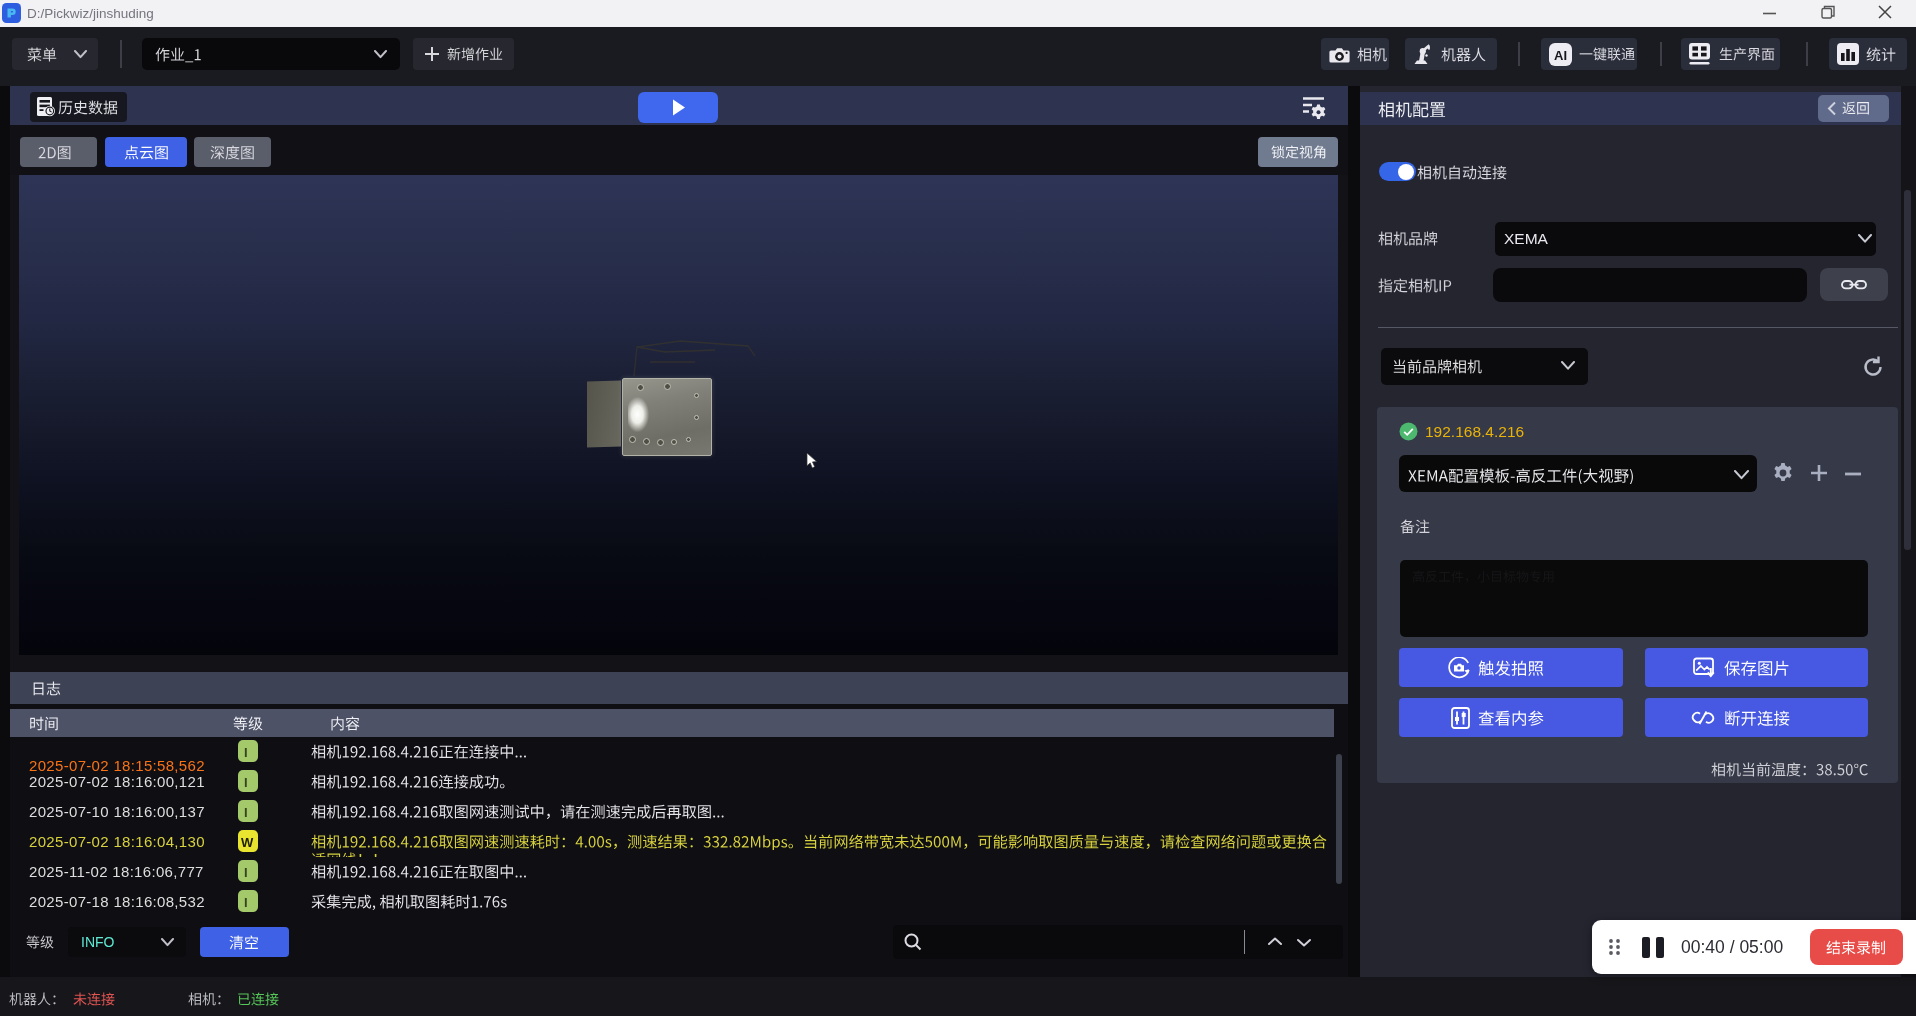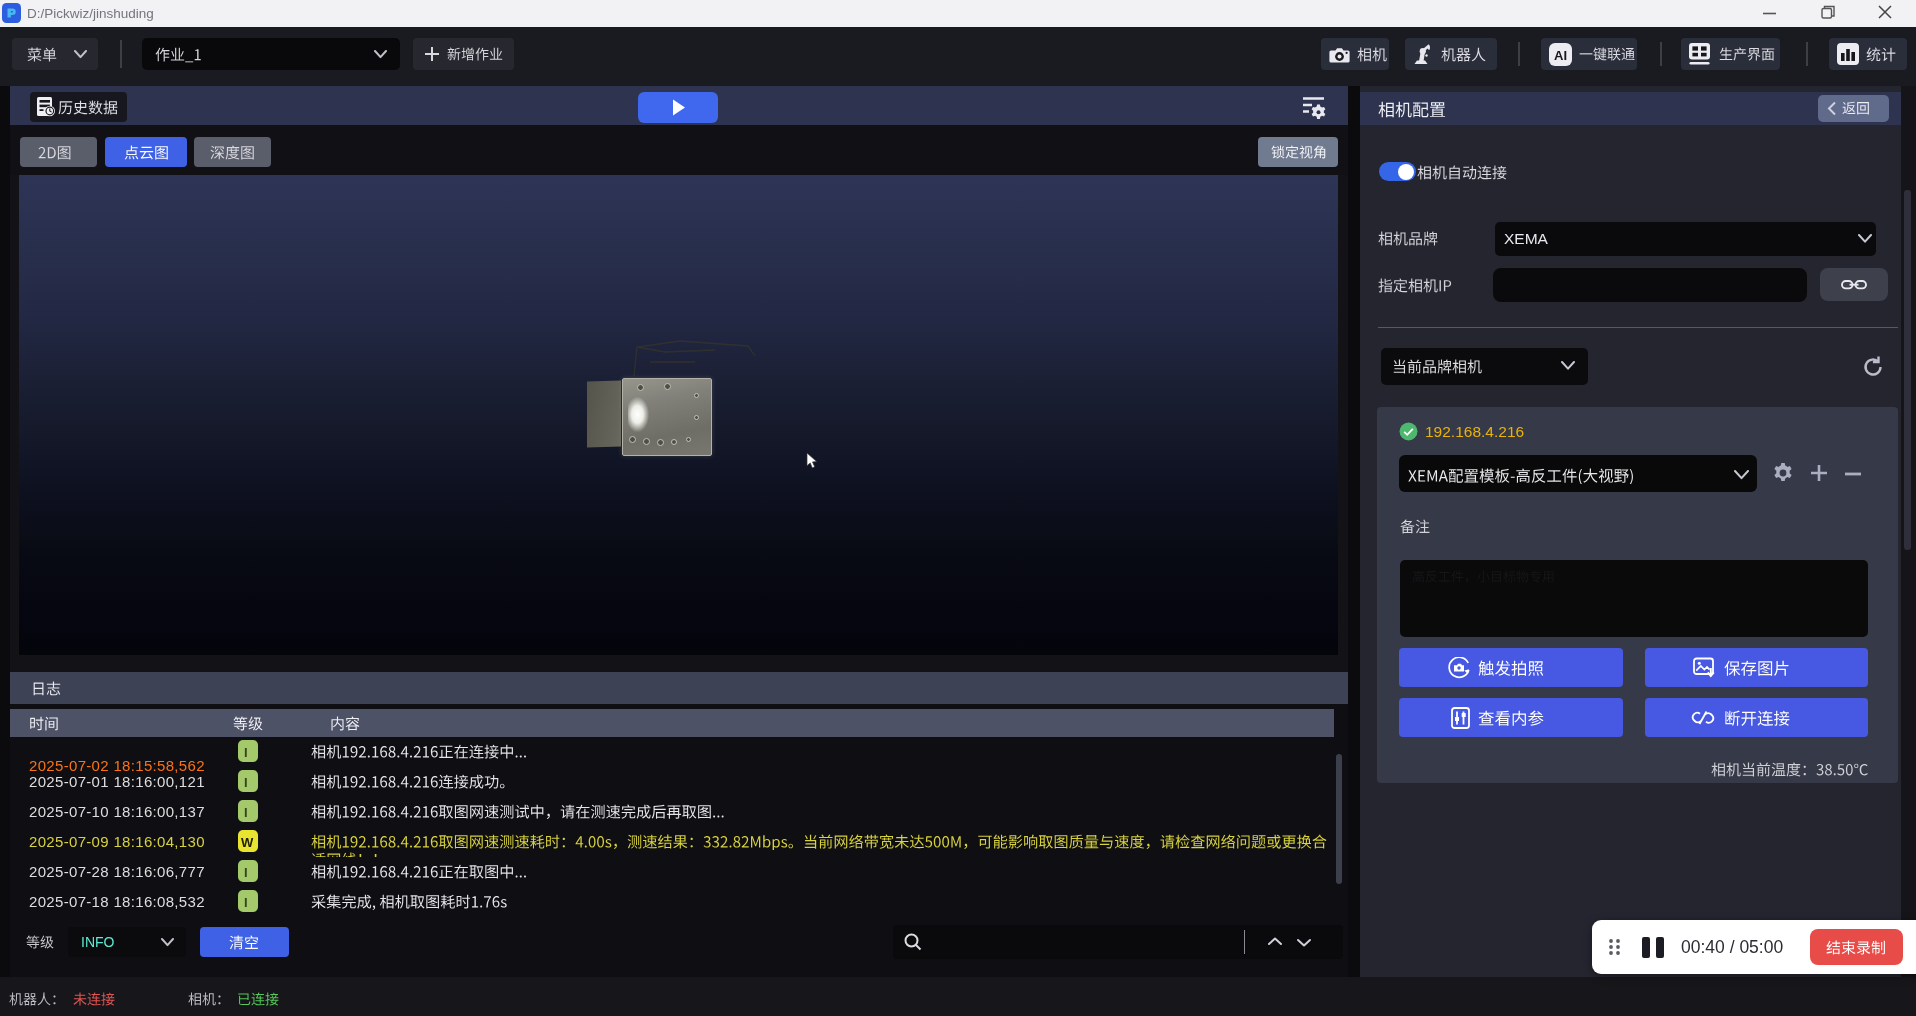--- a/index.html
+++ b/index.html
@@ -264,21 +264,21 @@
       <use href="#g50" transform="translate(8384.0 0) scale(1 -1)"></use>
       <use href="#g51" transform="translate(9384.0 0) scale(1 -1)"></use>
       <use href="#g52" transform="translate(10384.0 0) scale(1 -1)"></use>
       <use href="#g53" transform="translate(11384.0 0) scale(1 -1)"></use>
       <use href="#g54" transform="translate(12384.0 0) scale(1 -1)"></use>
       <use href="#g46" transform="translate(13384.0 0) scale(1 -1)"></use>
       <use href="#g46" transform="translate(13662.0 0) scale(1 -1)"></use>
       <use href="#g46" transform="translate(13940.0 0) scale(1 -1)"></use>
     </g>
   </svg>
-<div style="position:absolute;left:29px;top:781px;font:400 15px 'Liberation Sans', sans-serif;color:#dededf;letter-spacing:0.32px;line-height:1;transform:translateY(-50%)">2025-07-01 18:16:00,121</div>
+<div style="position:absolute;left:29px;top:781px;font:400 15px 'Liberation Sans', sans-serif;color:#dededf;letter-spacing:0.32px;line-height:1;transform:translateY(-50%)">2025-07-02 18:16:00,121</div>
 <div style="position:absolute;left:238px;top:770px;width:20px;height:22px;background:#a3c96a;border-radius:5px;"></div>
 <div style="position:absolute;left:244px;top:782px;font:700 13px 'Liberation Sans', sans-serif;color:#38451c;letter-spacing:0px;line-height:1;transform:translateY(-50%)">I</div>
 <svg style="position:absolute;left:311px;top:772.9px;" width="204" height="17" fill="#e4e4e9">
     <g transform="translate(0 14.4) scale(0.0152)">
       <use href="#g8" transform="translate(0.0 0) scale(1 -1)"></use>
       <use href="#g9" transform="translate(1000.0 0) scale(1 -1)"></use>
       <use href="#g5" transform="translate(2000.0 0) scale(1 -1)"></use>
       <use href="#g45" transform="translate(2555.0 0) scale(1 -1)"></use>
       <use href="#g26" transform="translate(3110.0 0) scale(1 -1)"></use>
       <use href="#g46" transform="translate(3665.0 0) scale(1 -1)"></use>
@@ -334,21 +334,21 @@
       <use href="#g55" transform="translate(21384.0 0) scale(1 -1)"></use>
       <use href="#g66" transform="translate(22384.0 0) scale(1 -1)"></use>
       <use href="#g67" transform="translate(23384.0 0) scale(1 -1)"></use>
       <use href="#g58" transform="translate(24384.0 0) scale(1 -1)"></use>
       <use href="#g28" transform="translate(25384.0 0) scale(1 -1)"></use>
       <use href="#g46" transform="translate(26384.0 0) scale(1 -1)"></use>
       <use href="#g46" transform="translate(26662.0 0) scale(1 -1)"></use>
       <use href="#g46" transform="translate(26940.0 0) scale(1 -1)"></use>
     </g>
   </svg>
-<div style="position:absolute;left:29px;top:841px;font:400 15px 'Liberation Sans', sans-serif;color:#d8d23e;letter-spacing:0.32px;line-height:1;transform:translateY(-50%)">2025-07-09 18:16:04,130</div>
+<div style="position:absolute;left:29px;top:841px;font:400 15px 'Liberation Sans', sans-serif;color:#d8d23e;letter-spacing:0.32px;line-height:1;transform:translateY(-50%)">2025-07-02 18:16:04,130</div>
 <div style="position:absolute;left:238px;top:830px;width:20px;height:22px;background:#e8e430;border-radius:5px;"></div>
 <div style="position:absolute;left:241px;top:842px;font:700 13px 'Liberation Sans', sans-serif;color:#222200;letter-spacing:0px;line-height:1;transform:translateY(-50%)">W</div>
 <svg style="position:absolute;left:311px;top:832.9px;" width="1017" height="17" fill="#d8d23e">
     <g transform="translate(0 14.4) scale(0.0152)">
       <use href="#g8" transform="translate(0.0 0) scale(1 -1)"></use>
       <use href="#g9" transform="translate(1000.0 0) scale(1 -1)"></use>
       <use href="#g5" transform="translate(2000.0 0) scale(1 -1)"></use>
       <use href="#g45" transform="translate(2555.0 0) scale(1 -1)"></use>
       <use href="#g26" transform="translate(3110.0 0) scale(1 -1)"></use>
       <use href="#g46" transform="translate(3665.0 0) scale(1 -1)"></use>
@@ -423,21 +423,21 @@
       <use href="#g59" transform="translate(58843.0 0) scale(1 -1)"></use>
       <use href="#g80" transform="translate(59843.0 0) scale(1 -1)"></use>
       <use href="#g95" transform="translate(60843.0 0) scale(1 -1)"></use>
       <use href="#g96" transform="translate(61843.0 0) scale(1 -1)"></use>
       <use href="#g97" transform="translate(62843.0 0) scale(1 -1)"></use>
       <use href="#g98" transform="translate(63843.0 0) scale(1 -1)"></use>
       <use href="#g99" transform="translate(64843.0 0) scale(1 -1)"></use>
       <use href="#g100" transform="translate(65843.0 0) scale(1 -1)"></use>
     </g>
   </svg>
-<div style="position:absolute;left:29px;top:871px;font:400 15px 'Liberation Sans', sans-serif;color:#dededf;letter-spacing:0.32px;line-height:1;transform:translateY(-50%)">2025-07-28 18:16:06,777</div>
+<div style="position:absolute;left:29px;top:871px;font:400 15px 'Liberation Sans', sans-serif;color:#dededf;letter-spacing:0.32px;line-height:1;transform:translateY(-50%)">2025-11-02 18:16:06,777</div>
 <div style="position:absolute;left:238px;top:860px;width:20px;height:22px;background:#a3c96a;border-radius:5px;"></div>
 <div style="position:absolute;left:244px;top:872px;font:700 13px 'Liberation Sans', sans-serif;color:#38451c;letter-spacing:0px;line-height:1;transform:translateY(-50%)">I</div>
 <svg style="position:absolute;left:311px;top:862.9px;" width="217" height="17" fill="#e4e4e9">
     <g transform="translate(0 14.4) scale(0.0152)">
       <use href="#g8" transform="translate(0.0 0) scale(1 -1)"></use>
       <use href="#g9" transform="translate(1000.0 0) scale(1 -1)"></use>
       <use href="#g5" transform="translate(2000.0 0) scale(1 -1)"></use>
       <use href="#g45" transform="translate(2555.0 0) scale(1 -1)"></use>
       <use href="#g26" transform="translate(3110.0 0) scale(1 -1)"></use>
       <use href="#g46" transform="translate(3665.0 0) scale(1 -1)"></use>

